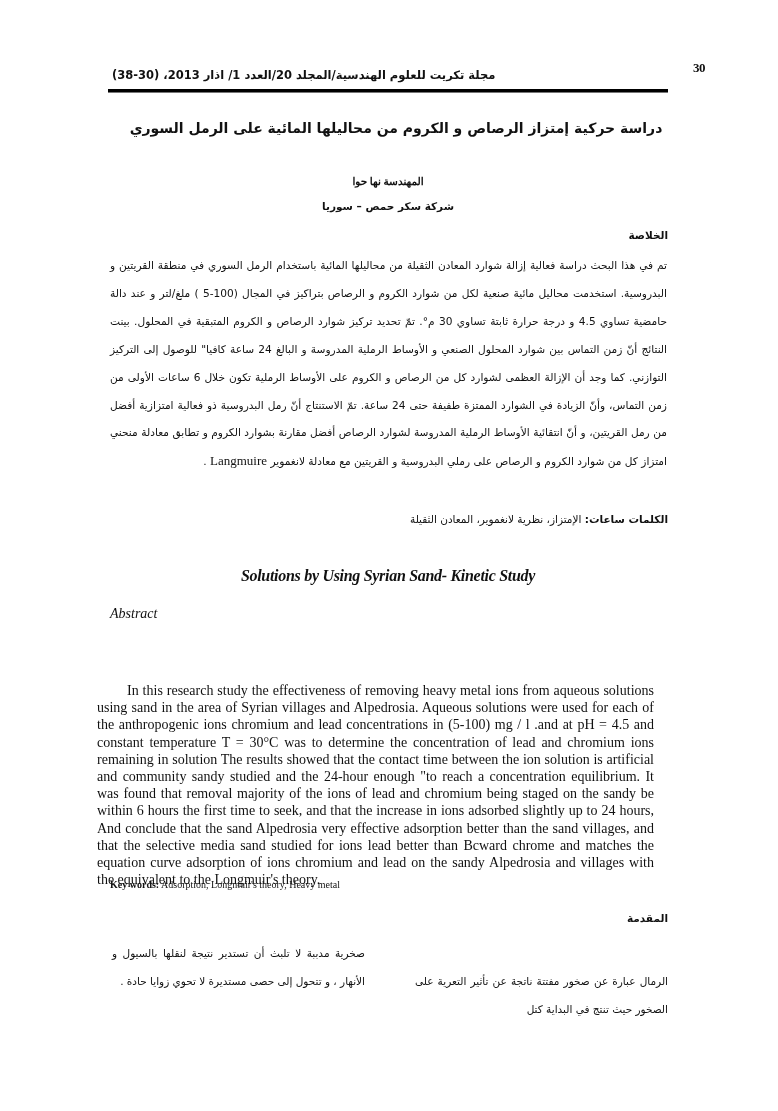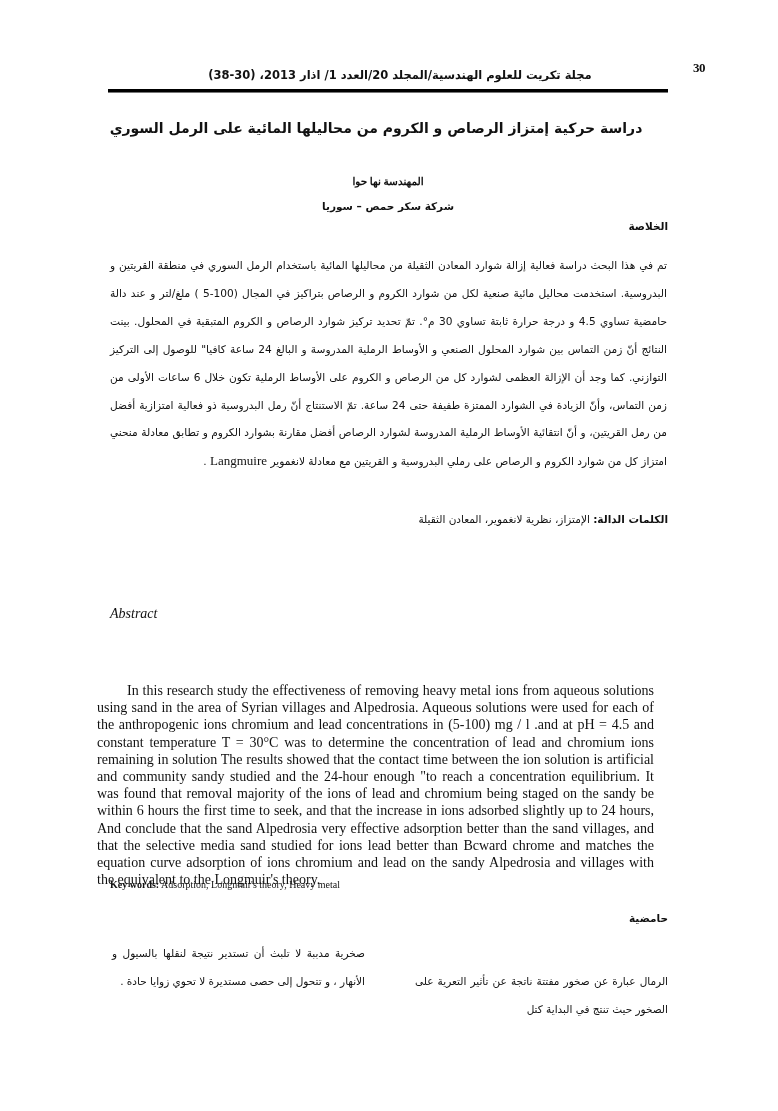--- a/index.html
+++ b/index.html
@@ -3,45 +3,45 @@
   <meta charset="utf-8">
   <style>
     html, body { margin: 0; padding: 0; background: #ffffff; }
     body { width: 778px; height: 1111px; position: relative; overflow: hidden; color: #111; }
 
     .page-number {
       position: absolute; left: 693px; top: 60px;
       font-family: "Liberation Serif", serif; font-weight: bold; font-size: 13px; letter-spacing: -0.5px; text-align: center;
     }
     .running-header {
-      position: absolute; left: 120px; width: 560px; top: 68px;
-      text-align: center; direction: rtl;
+      position: absolute; left: 112px; width: 560px; top: 68px;
+      text-align: left; direction: rtl;
       font-family: "DejaVu Sans", sans-serif; font-weight: bold; font-size: 11.5px;
     }
     .header-rule {
       position: absolute; left: 108px; width: 560px; top: 89px; height: 3px;
       background: #000; border-bottom: 1px solid #777;
     }
     .arabic-title {
-      position: absolute; left: 96px; width: 560px; top: 120px;
+      position: absolute; left: 116px; width: 560px; top: 120px;
       text-align: center; direction: rtl;
       font-family: "DejaVu Sans", sans-serif; font-weight: bold; font-size: 14px;
     }
     .author-name, .affiliation {
       position: absolute; left: 108px; width: 560px; text-align: center; direction: rtl;
       font-family: "DejaVu Sans", sans-serif; font-weight: bold; font-size: 10.5px;
     }
     .author-name { top: 175px; font-family: Liberation Serif, serif; }
     .affiliation { top: 200px; }
 
     .ar-heading {
       position: absolute; right: 110px; direction: rtl;
       font-family: "DejaVu Sans", sans-serif; font-weight: bold; font-size: 10.5px;
     }
-    .ar-abstract-heading { top: 220px; text-align: right; }
+    .ar-abstract-heading { top: 229px; text-align: right; }
 
     .ar-abstract {
       position: absolute; left: 110px; width: 557px; top: 252px;
       direction: rtl; text-align: justify; text-align-last: right;
       font-family: "DejaVu Sans", sans-serif; font-size: 10.6px; line-height: 27.9px;
     }
     .ar-abstract .latin { font-family: "Liberation Serif", serif; font-size: 13px; }
 
     .ar-keywords {
       position: absolute; right: 110px; top: 513px; direction: rtl;
@@ -93,26 +93,27 @@
 <div class="arabic-title">دراسة حركية إمتزاز الرصاص و الكروم  من محاليلها المائية على الرمل السوري</div>
 <div class="author-name">المهندسة نها حوا</div>
 <div class="affiliation">شركة سكر حمص – سوريا</div>
 
 <div class="ar-heading ar-abstract-heading">الخلاصة</div>
 <div class="ar-abstract">
   <span>تم في هذا البحث دراسة فعالية إزالة شوارد المعادن الثقيلة من محاليلها المائية باستخدام الرمل السوري في منطقة القريتين و البدروسية. استخدمت محاليل مائية صنعية لكل من شوارد الكروم و الرصاص بتراكيز  في المجال (100-5 ) ملغ/لتر و عند دالة حامضية تساوي 4.5 و درجة حرارة ثابتة تساوي 30 م°. تمّ تحديد تركيز شوارد الرصاص و الكروم المتبقية في المحلول. بينت النتائج أنّ زمن التماس بين شوارد المحلول الصنعي و الأوساط الرملية المدروسة و البالغ 24 ساعة كافيا" للوصول إلى التركيز التوازني. كما وجد أن الإزالة العظمى لشوارد كل من الرصاص و الكروم على الأوساط الرملية تكون خلال 6 ساعات الأولى من زمن التماس، وأنّ الزيادة في الشوارد الممتزة طفيفة حتى 24 ساعة. تمّ الاستنتاج أنّ رمل البدروسية ذو فعالية امتزازية أفضل من رمل القريتين، و أنّ انتقائية الأوساط الرملية المدروسة لشوارد الرصاص أفضل مقارنة بشوارد الكروم و تطابق معادلة منحني امتزاز كل من شوارد الكروم و الرصاص على رملي البدروسية و القريتين مع معادلة لانغموير</span>
   <span class="latin">Langmuire</span><span> .</span>
 </div>
 <div class="ar-keywords">
-  <span class="kw-label">الكلمات الدالة:</span><span> الإمتزاز، نظرية لانغموير، المعادن الثقيلة</span>
+  <span class="kw-label">الكلمات ساعات:</span><span> الإمتزاز، نظرية لانغموير، المعادن الثقيلة</span>
 </div>
 
 <div class="en-title">
+  <div>Solutions by Using Syrian Sand- Kinetic Study</div>
 </div>
 <div class="en-abstract-heading">Abstract</div>
 <div class="en-abstract">In this research study the effectiveness of removing heavy metal ions from aqueous solutions using sand in the area of Syrian villages and Alpedrosia. Aqueous solutions were used for each of the anthropogenic ions chromium and lead concentrations in (5-100) mg / l .and at pH = 4.5 and constant temperature T = 30°C was to determine the concentration of lead and chromium ions remaining in solution The results showed that the contact time between the ion solution is artificial and community sandy studied and the 24-hour enough "to reach a concentration equilibrium. It was found that removal majority of the ions of lead and chromium being staged on the sandy be within 6 hours the first time to seek, and that the increase in ions adsorbed slightly up to 24 hours, And conclude that the sand Alpedrosia very effective adsorption better than the sand villages, and that the selective media sand studied for ions lead better than Bcward chrome and matches the equation curve adsorption of ions chromium and lead on the sandy Alpedrosia and villages with the equivalent to the Longmuir's  theory.</div>
 <div class="en-keywords">
   <span class="kw-label">Key words:</span><span> Adsorption, Longmuir's theory, Heavy metal</span>
 </div>
 
-<div class="intro-heading">حامضية</div>
+<div class="intro-heading">المقدمة</div>
 <div class="intro-col intro-right">الرمال عبارة عن صخور مفتتة ناتجة عن تأثير التعرية على الصخور حيث تنتج في البداية كتل</div>
 <div class="intro-col intro-left">صخرية مدببة لا تلبث أن تستدير نتيجة لنقلها بالسيول و الأنهار ، و تتحول إلى حصى مستديرة لا تحوي زوايا حادة .</div>
 
 </body></html>

